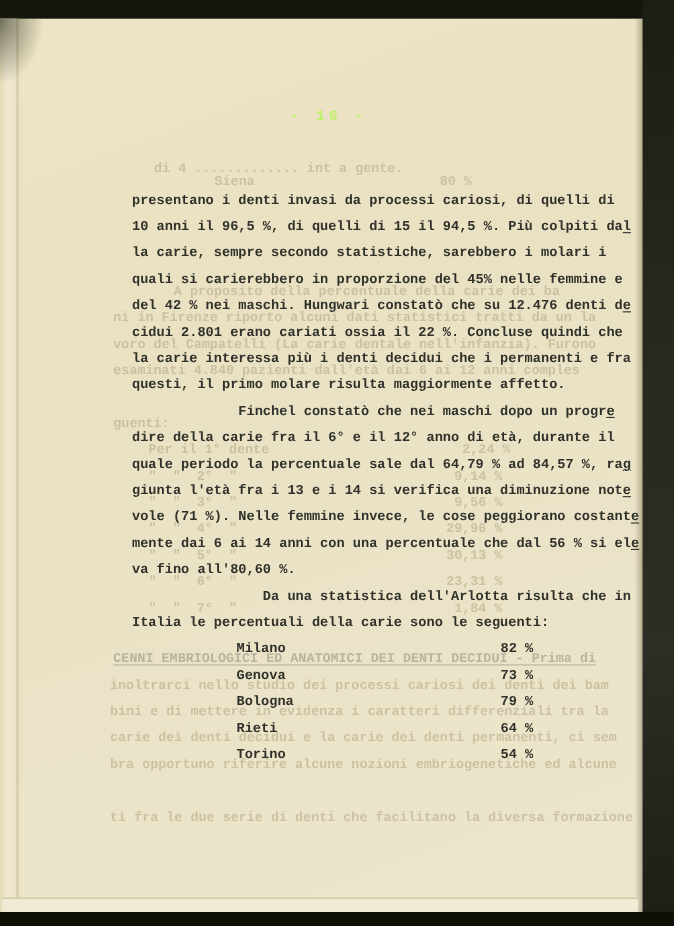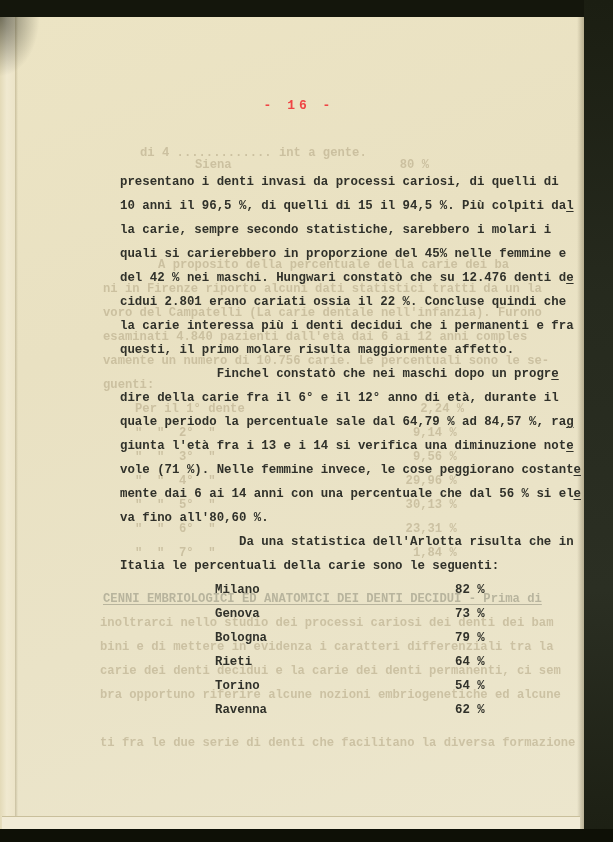--- a/index.html
+++ b/index.html
@@ -26,21 +26,21 @@
   .edge-under{position:absolute;left:2px;bottom:0;width:578px;height:12px;
     background:#f1ebd6;border-top:1px solid #c9bf9b;}
   .edge-right{position:absolute;right:0;top:0;width:7px;height:100%;
     background:linear-gradient(90deg,rgba(120,110,80,0),rgba(120,110,80,.45));}
   .corner-shade{position:absolute;left:0;top:0;width:40px;height:60px;
     background:radial-gradient(ellipse at 0 0,rgba(20,22,12,.55),rgba(20,22,12,0) 70%);}
 
   
   .pageno{
     position:absolute;left:239px;top:98px;width:120px;text-align:center;
-    font-size:13px;font-weight:bold;letter-spacing:4px;color:#ef4444;
+    font-size:13px;font-weight:bold;letter-spacing:4px;color:#bef264;
   }
   .typed{position:absolute;left:120px;top:170px;width:470px;color:#30312a;}
   .tline{height:24px;line-height:24px;font-size:12.4px;font-weight:bold;white-space:pre;}
   .tline u{text-decoration:underline;text-underline-offset:2px;}
   .citytable{position:absolute;left:120px;top:578px;width:470px;color:#30312a;}
   .trow{position:relative;height:24px;line-height:24px;font-size:12.4px;font-weight:bold;}
   .trow .city{position:absolute;left:95px;}
   .trow .pct{position:absolute;left:335px;}
 
   
@@ -66,21 +66,20 @@
   <div class="corner-shade"></div>
 </div>
 
 <div class="bleed" id="bleed-layer">
     <div class="bline" style="left: 140px; top: 146px;">di 4 ............. int a gente.</div>
     <div class="bline" style="left: 195px; top: 158px;">Siena                       80 %</div>
     <div class="bline" style="left: 158px; top: 258px;">A proposito della percentuale della carie dei ba</div>
     <div class="bline" style="left: 103px; top: 282px; text-align: center;">ni in Firenze riporto alcuni dati statistici tratti da un la</div>
     <div class="bline" style="left: 103px; top: 306px;">voro del Campatelli (La carie dentale nell'infanzia). Furono</div>
     <div class="bline" style="left: 103px; top: 330px;">esaminati 4.840 pazienti dall'età dai 6 ai 12 anni comples</div>
-    <div class="bline" style="left: 103px; top: 354px;">vamente un numero di 10.756 carie. Le percentuali sono le se-</div>
     <div class="bline" style="left: 103px; top: 378px;">guenti:</div>
     <div class="bline" style="left: 135px; top: 402px; text-align: center;">Per il 1° dente                        2,24 %</div>
     <div class="bline" style="left: 135px; top: 426px;">"  "  2°  "                           9,14 %</div>
     <div class="bline" style="left: 135px; top: 450px;">"  "  3°  "                           9,56 %</div>
     <div class="bline" style="left: 135px; top: 474px;">"  "  4°  "                          29,96 %</div>
     <div class="bline" style="left: 135px; top: 498px;">"  "  5°  "                          30,13 %</div>
     <div class="bline" style="left: 135px; top: 522px;">"  "  6°  "                          23,31 %</div>
     <div class="bline" style="left: 135px; top: 546px;">"  "  7°  "                           1,84 %</div>
     <div class="bline head" style="left: 103px; top: 592px;">CENNI EMBRIOLOGICI ED ANATOMICI DEI DENTI DECIDUI - Prima di</div>
     <div class="bline" style="left: 100px; top: 640px;">bini e di mettere in evidenza i caratteri differenziali tra la</div>
@@ -126,17 +125,13 @@
       <span class="pct">79 %</span>
     </div>
     <div class="trow">
       <span class="city">Rieti</span>
       <span class="pct">64 %</span>
     </div>
     <div class="trow">
       <span class="city">Torino</span>
       <span class="pct">54 %</span>
     </div>
-    <div class="trow">
-      <span class="city">Ravenna</span>
-      <span class="pct">62 %</span>
-    </div>
   </div>
 
 </body></html>

